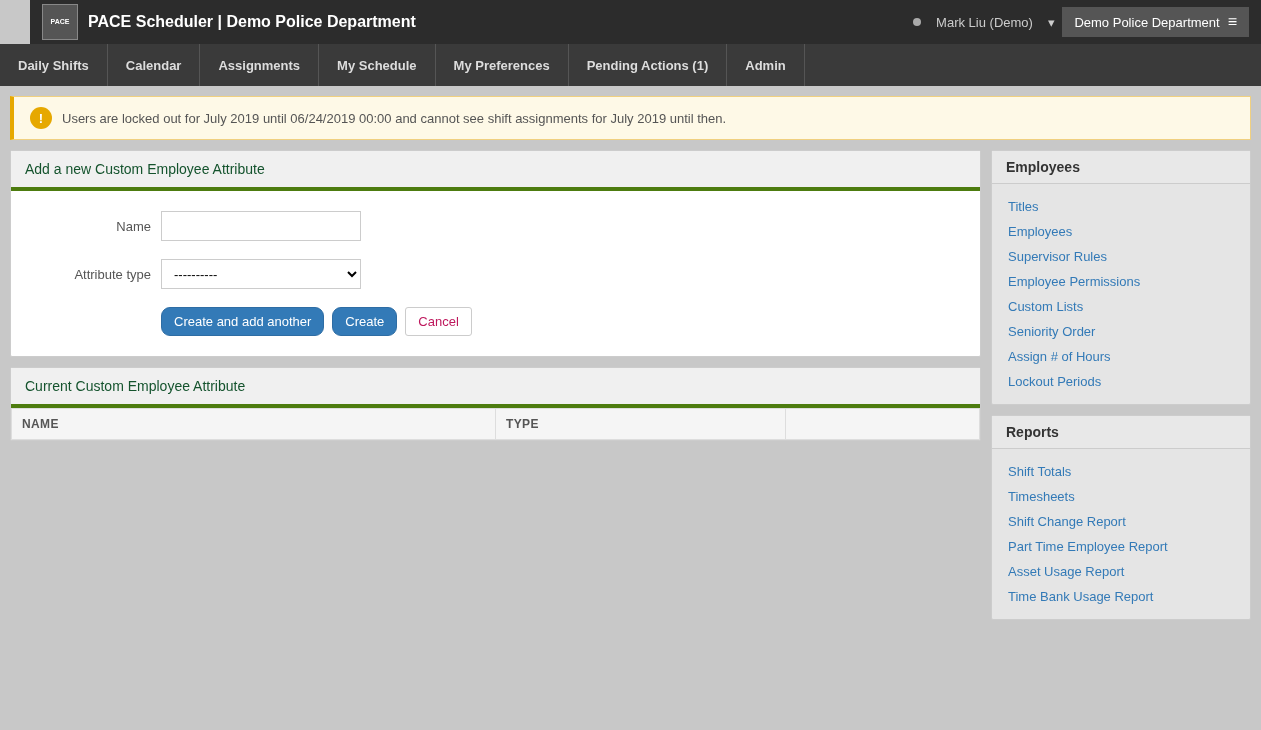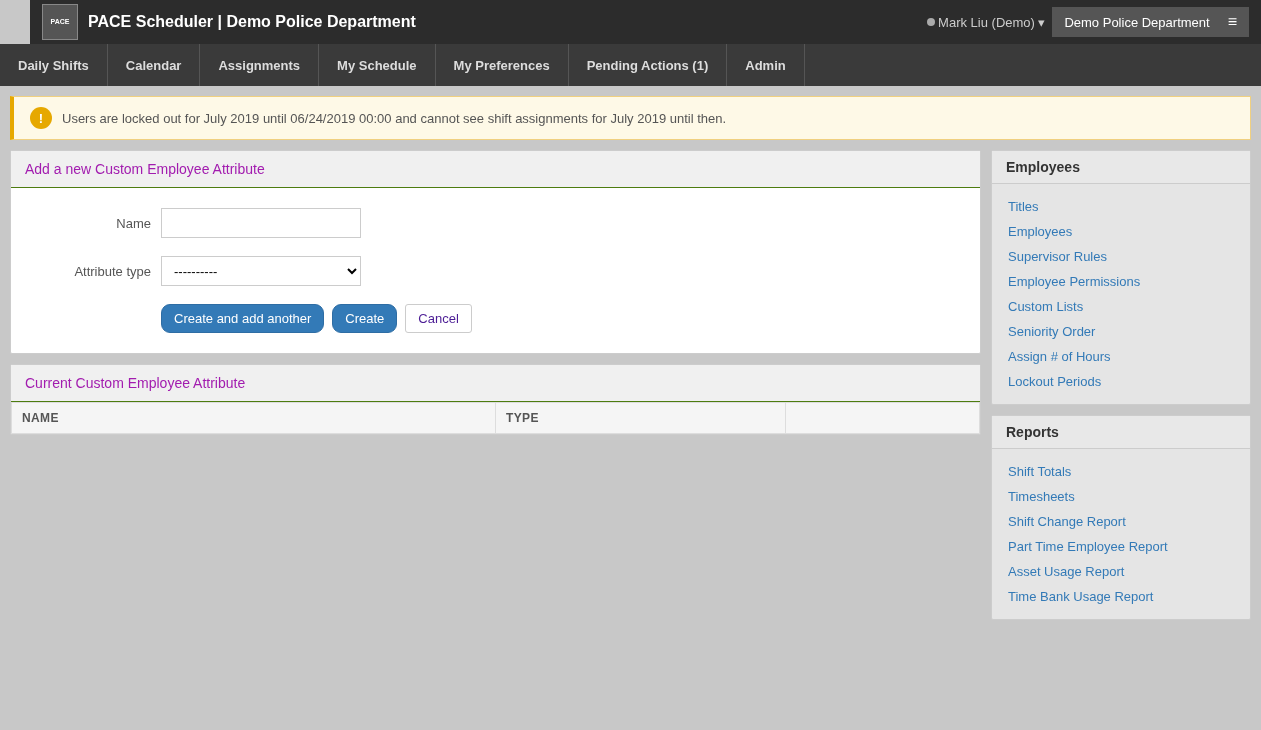--- a/index.html
+++ b/index.html
@@ -19,25 +19,25 @@
     .header-left { display: flex; align-items: center; gap: 10px; }
     .pace-logo {
       width: 36px; height: 36px;
       background: #555;
       display: flex; align-items: center; justify-content: center;
       font-size: 9px; color: #fff; font-weight: bold;
       border: 1px solid #888;
     }
     .header-title { font-size: 16px; font-weight: bold; color: #fff; }
     .header-right { display: flex; align-items: center; gap: 8px; }
-    .user-info { display: flex; align-items: center; gap: 3px; color: #ccc; font-size: 13px; }
+    .user-info { display: flex; align-items: center; gap: 15px; color: #ccc; font-size: 13px; }
     .user-dot { width: 8px; height: 8px; background: #aaa; border-radius: 50%; }
     .dept-button {
       background: #555; color: #fff; border: none; padding: 6px 12px;
-      font-size: 13px; cursor: pointer; display: flex; align-items: center; gap: 18px;
+      font-size: 13px; cursor: pointer; display: flex; align-items: center; gap: 8px;
     }
 
     
     .nav {
       background: #3a3a3a;
       display: flex;
       height: 42px;
       font-weight: bold;
     }
     .nav-item {
@@ -83,25 +83,25 @@
     .left-area { flex: 1; display: flex; flex-direction: column; gap: 10px; }
 
     
     .card {
       background: #fff;
       border: 1px solid #ccc;
       border-radius: 2px;
     }
     .card-header {
       background: #f0f0f0;
-      border-bottom: 1px solid #4d7c0f;
+      border-bottom: 4px solid #4d7c0f;
       padding: 10px 14px;
       font-size: 14px;
       font-weight: normal;
-      color: #a21caf;
+      color: #14532d;
     }
     .card-body { padding: 20px; }
 
     
     .form-row {
       display: flex;
       align-items: center;
       margin-bottom: 18px;
       gap: 10px;
     }
@@ -135,21 +135,21 @@
       background: #337ab7;
       color: #fff;
       border: 1px solid #2e6da4;
       padding: 6px 12px;
       font-size: 13px;
       cursor: pointer;
       border-radius: 9px;
     }
     .btn-default {
       background: #fff;
-      color: #4c1d95;
+      color: #be185d;
       border: 1px solid #ccc;
       padding: 6px 12px;
       font-size: 13px;
       cursor: pointer;
       border-radius: 3px;
     }
 
     
     .attr-table { width: 100%; border-collapse: collapse; }
     .attr-table th {

